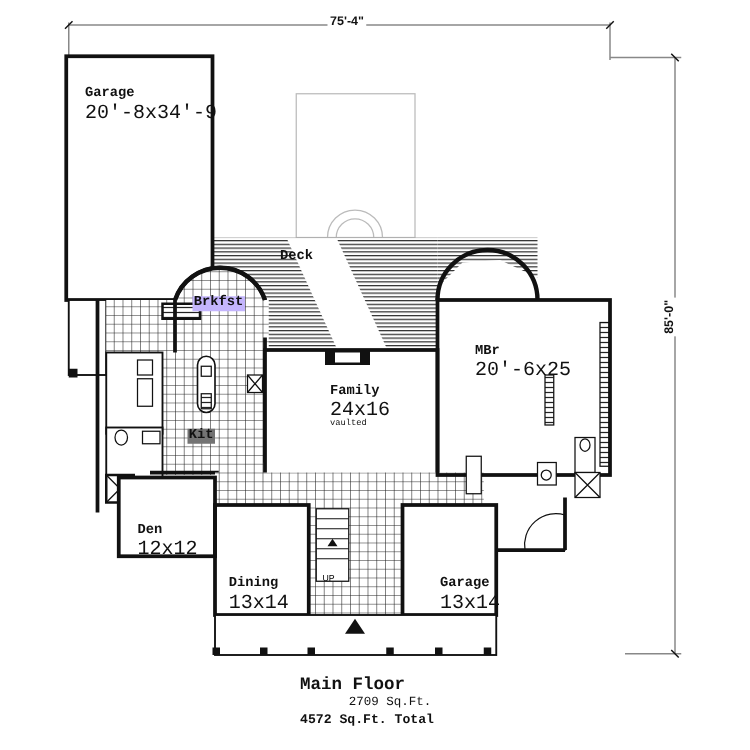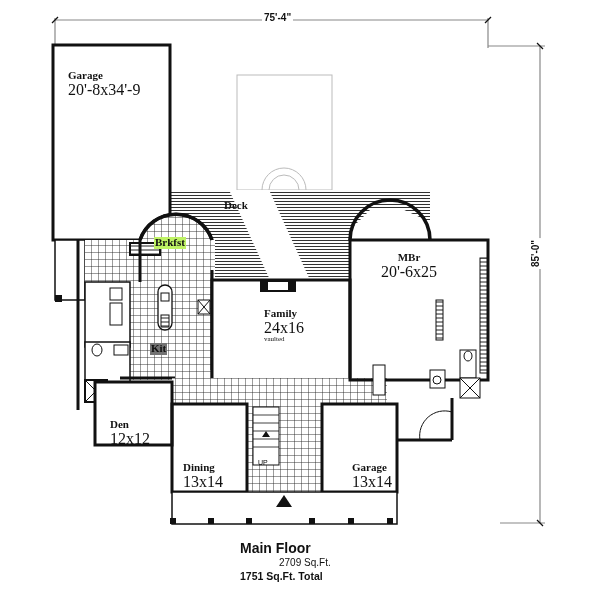--- a/index.html
+++ b/index.html
@@ -1,24 +1,24 @@
 <!DOCTYPE html>
 <html><head>
 <meta charset="utf-8">
 <style>
   html, body { margin:0; padding:0; background:#ffffff; }
   body { width:600px; height:600px; position:relative; overflow:hidden; font-family:"Liberation Sans", sans-serif; color:#111; }
   svg { position:absolute; left:0; top:0; }
-  .lbl { position:absolute; font-family:Liberation Serif, serif; line-height:1.05; color:#111; }
+  .lbl { position:absolute; font-family:Liberation Mono, monospace; line-height:1.05; color:#111; }
   .lbl .n { font-weight:bold; font-size:11px; display:block; }
   .lbl .d { font-size:16px; display:block; }
   .lbl .s { font-size:7px; display:block; }
   .dim { position:absolute; font-size:10px; font-weight:bold; font-family:"Liberation Sans", sans-serif; background:#fff; padding:0 2px; }
   .dim.vert { transform:rotate(-90deg); transform-origin:center; }
-  .caption { position:absolute; left:240px; top:540px; font-family:Liberation Sans, sans-serif; }
+  .caption { position:absolute; left:240px; top:540px; font-family:Liberation Mono, monospace; }
   .caption .t { font-weight:bold; font-size:14px; display:block; }
   .caption .a { font-size:10px; display:block; margin-top:1px;margin-left:39px; }
   .caption .b { font-weight:bold; font-size:10.5px; display:block; margin-top:2px; }
 </style>
 </head>
 <body>
 
 <svg width="600" height="600" viewBox="0 0 600 600">
   <defs>
     <pattern id="tile" width="7" height="7" patternUnits="userSpaceOnUse">
@@ -144,29 +144,29 @@
   <line x1="452" y1="398" x2="452" y2="440" stroke="#111" stroke-width="3"></line>
 </svg>
 
 <div class="lbl" style="left:68px;top:70px">
   <span class="n">Garage</span>
     <span class="d">20'-8x34'-9</span>
 </div>
 <div class="lbl" style="left:224px;top:200px">
   <span class="n">Deck</span>
 </div>
-<div class="lbl" style="left:154px;top:237px;background:#bef264;padding:0 1px">
+<div class="lbl" style="left:154px;top:237px;background:#c4b5fd;padding:0 1px">
   <span class="n">Brkfst</span>
 </div>
 <div class="lbl" style="left:264px;top:308px">
   <span class="n">Family</span>
     <span class="d">24x16</span>
     <span class="s">vaulted</span>
 </div>
-<div class="lbl" style="left:400px;top:252px;text-align:center;width:58px;margin-left:-20px">
+<div class="lbl" style="left:400px;top:276px;text-align:left;width:58px;margin-left:-20px">
   <span class="n">MBr</span>
     <span class="d">20'-6x25</span>
 </div>
 <div class="lbl" style="left:150px;top:343px;background:#737373;padding:0 1px">
   <span class="n">Kit</span>
 </div>
 <div class="lbl" style="left:110px;top:419px">
   <span class="n">Den</span>
     <span class="d">12x12</span>
 </div>
@@ -178,14 +178,14 @@
   <span class="n">Garage</span>
     <span class="d">13x14</span>
 </div>
 
 <div class="dim" style="left:262px;top:12px">75'-4"</div>
 <div class="dim vert" style="left:520px;top:248px">85'-0"</div>
 
 <div class="caption">
   <span class="t">Main Floor</span>
   <span class="a">2709 Sq.Ft.</span>
-  <span class="b">1751 Sq.Ft. Total</span>
+  <span class="b">4572 Sq.Ft. Total</span>
 </div>
 
 </body></html>

